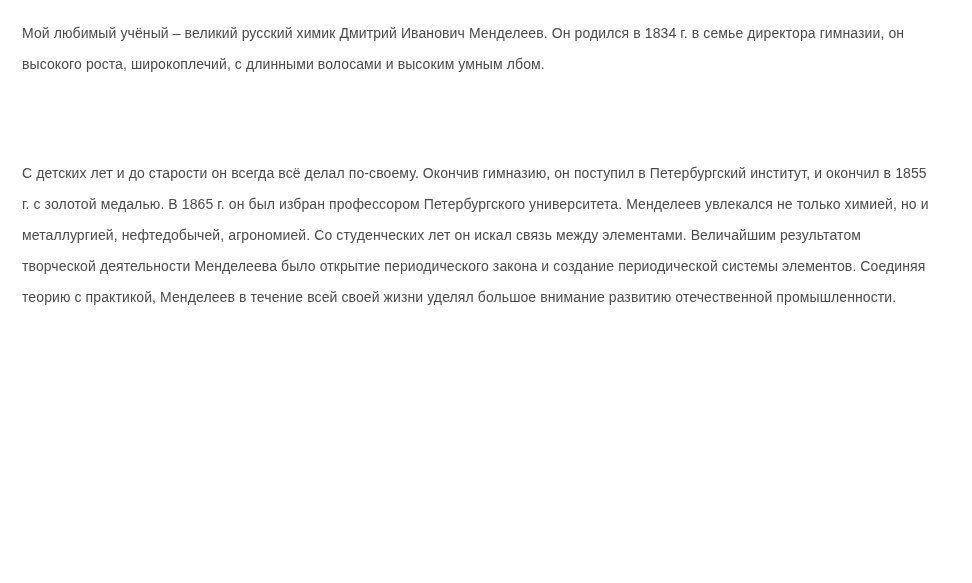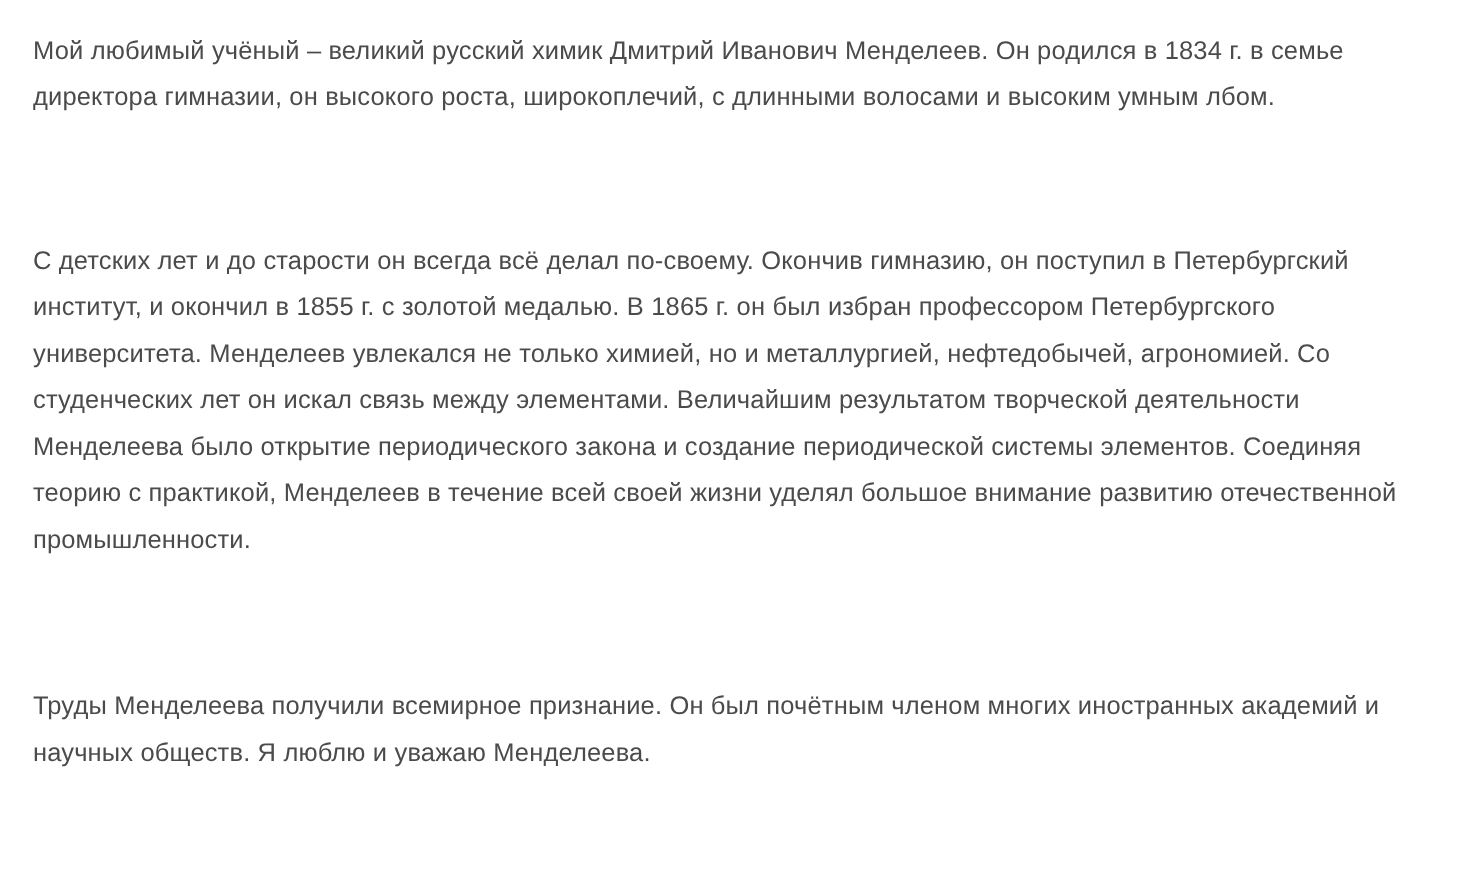--- a/index.html
+++ b/index.html
@@ -15,33 +15,32 @@
     overflow: hidden;
   }
   .page {
     box-sizing: border-box;
     width: 972px;
     height: 583px;
     padding: 18px 40px 0 22px;
     background: #ffffff;
   }
   .para {
-    font-size: 17px;
+    font-size: 14px;
     line-height: 31px;
     color: #4b4b4b;
     text-align: left;
     letter-spacing: 0.1px;
     margin: 0;
     white-space: pre-wrap;
   }
   .gap-1 { height: 78px; }
   .gap-2 { height: 80px; }
 </style>
 </head>
 <body>
 
 <div class="page">
   <p class="para">Мой любимый учёный – великий русский химик Дмитрий Иванович Менделеев. Он родился в 1834 г. в семье директора гимназии, он высокого роста, широкоплечий, с длинными волосами и высоким умным лбом.</p>
   <div class="gap-1"></div>
   <p class="para">С детских лет и до старости он всегда всё делал по-своему. Окончив гимназию, он поступил в Петербургский институт, и окончил в 1855 г. с золотой медалью. В 1865 г. он был избран профессором Петербургского университета. Менделеев увлекался не только химией, но и металлургией, нефтедобычей, агрономией. Со студенческих лет он искал связь между элементами. Величайшим результатом творческой деятельности Менделеева было открытие периодического закона и создание периодической системы элементов. Соединяя теорию с практикой, Менделеев в течение всей своей жизни уделял большое внимание развитию отечественной промышленности.</p>
   <div class="gap-2"></div>
-  <p class="para">Труды Менделеева получили всемирное признание. Он был почётным членом многих иностранных академий и научных обществ. Я люблю и уважаю Менделеева.</p>
 </div>
 
 </body></html>

